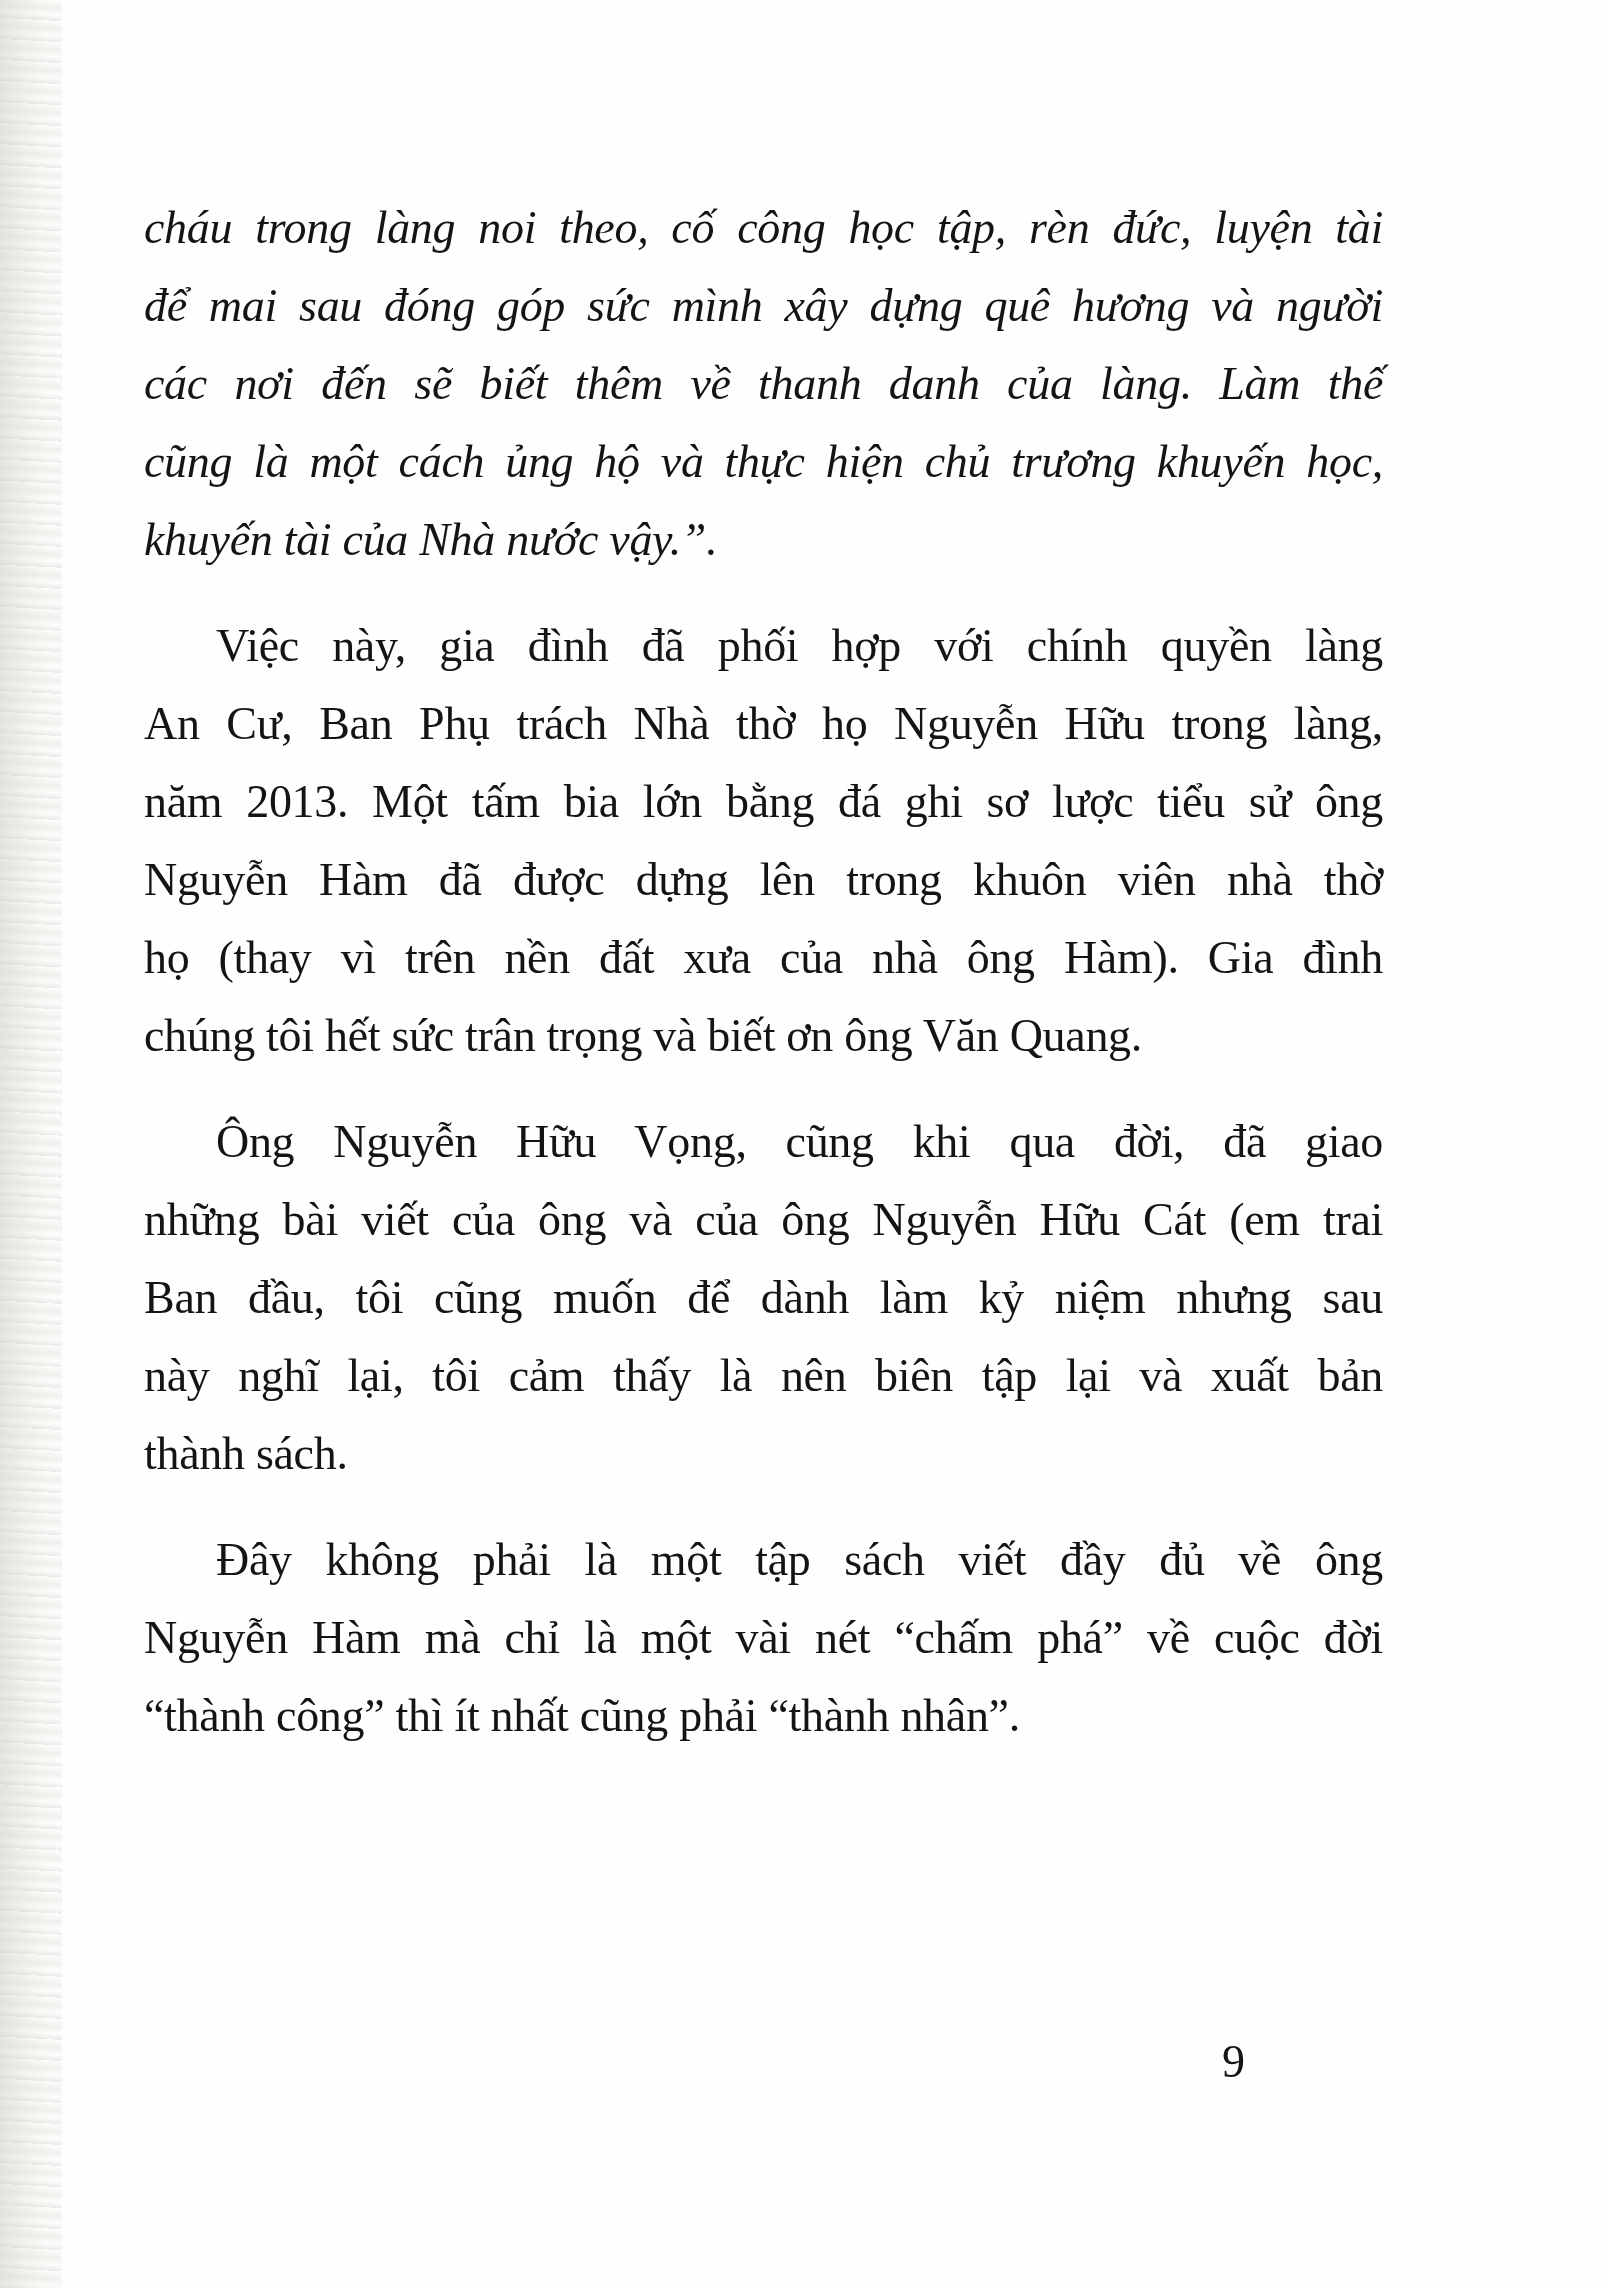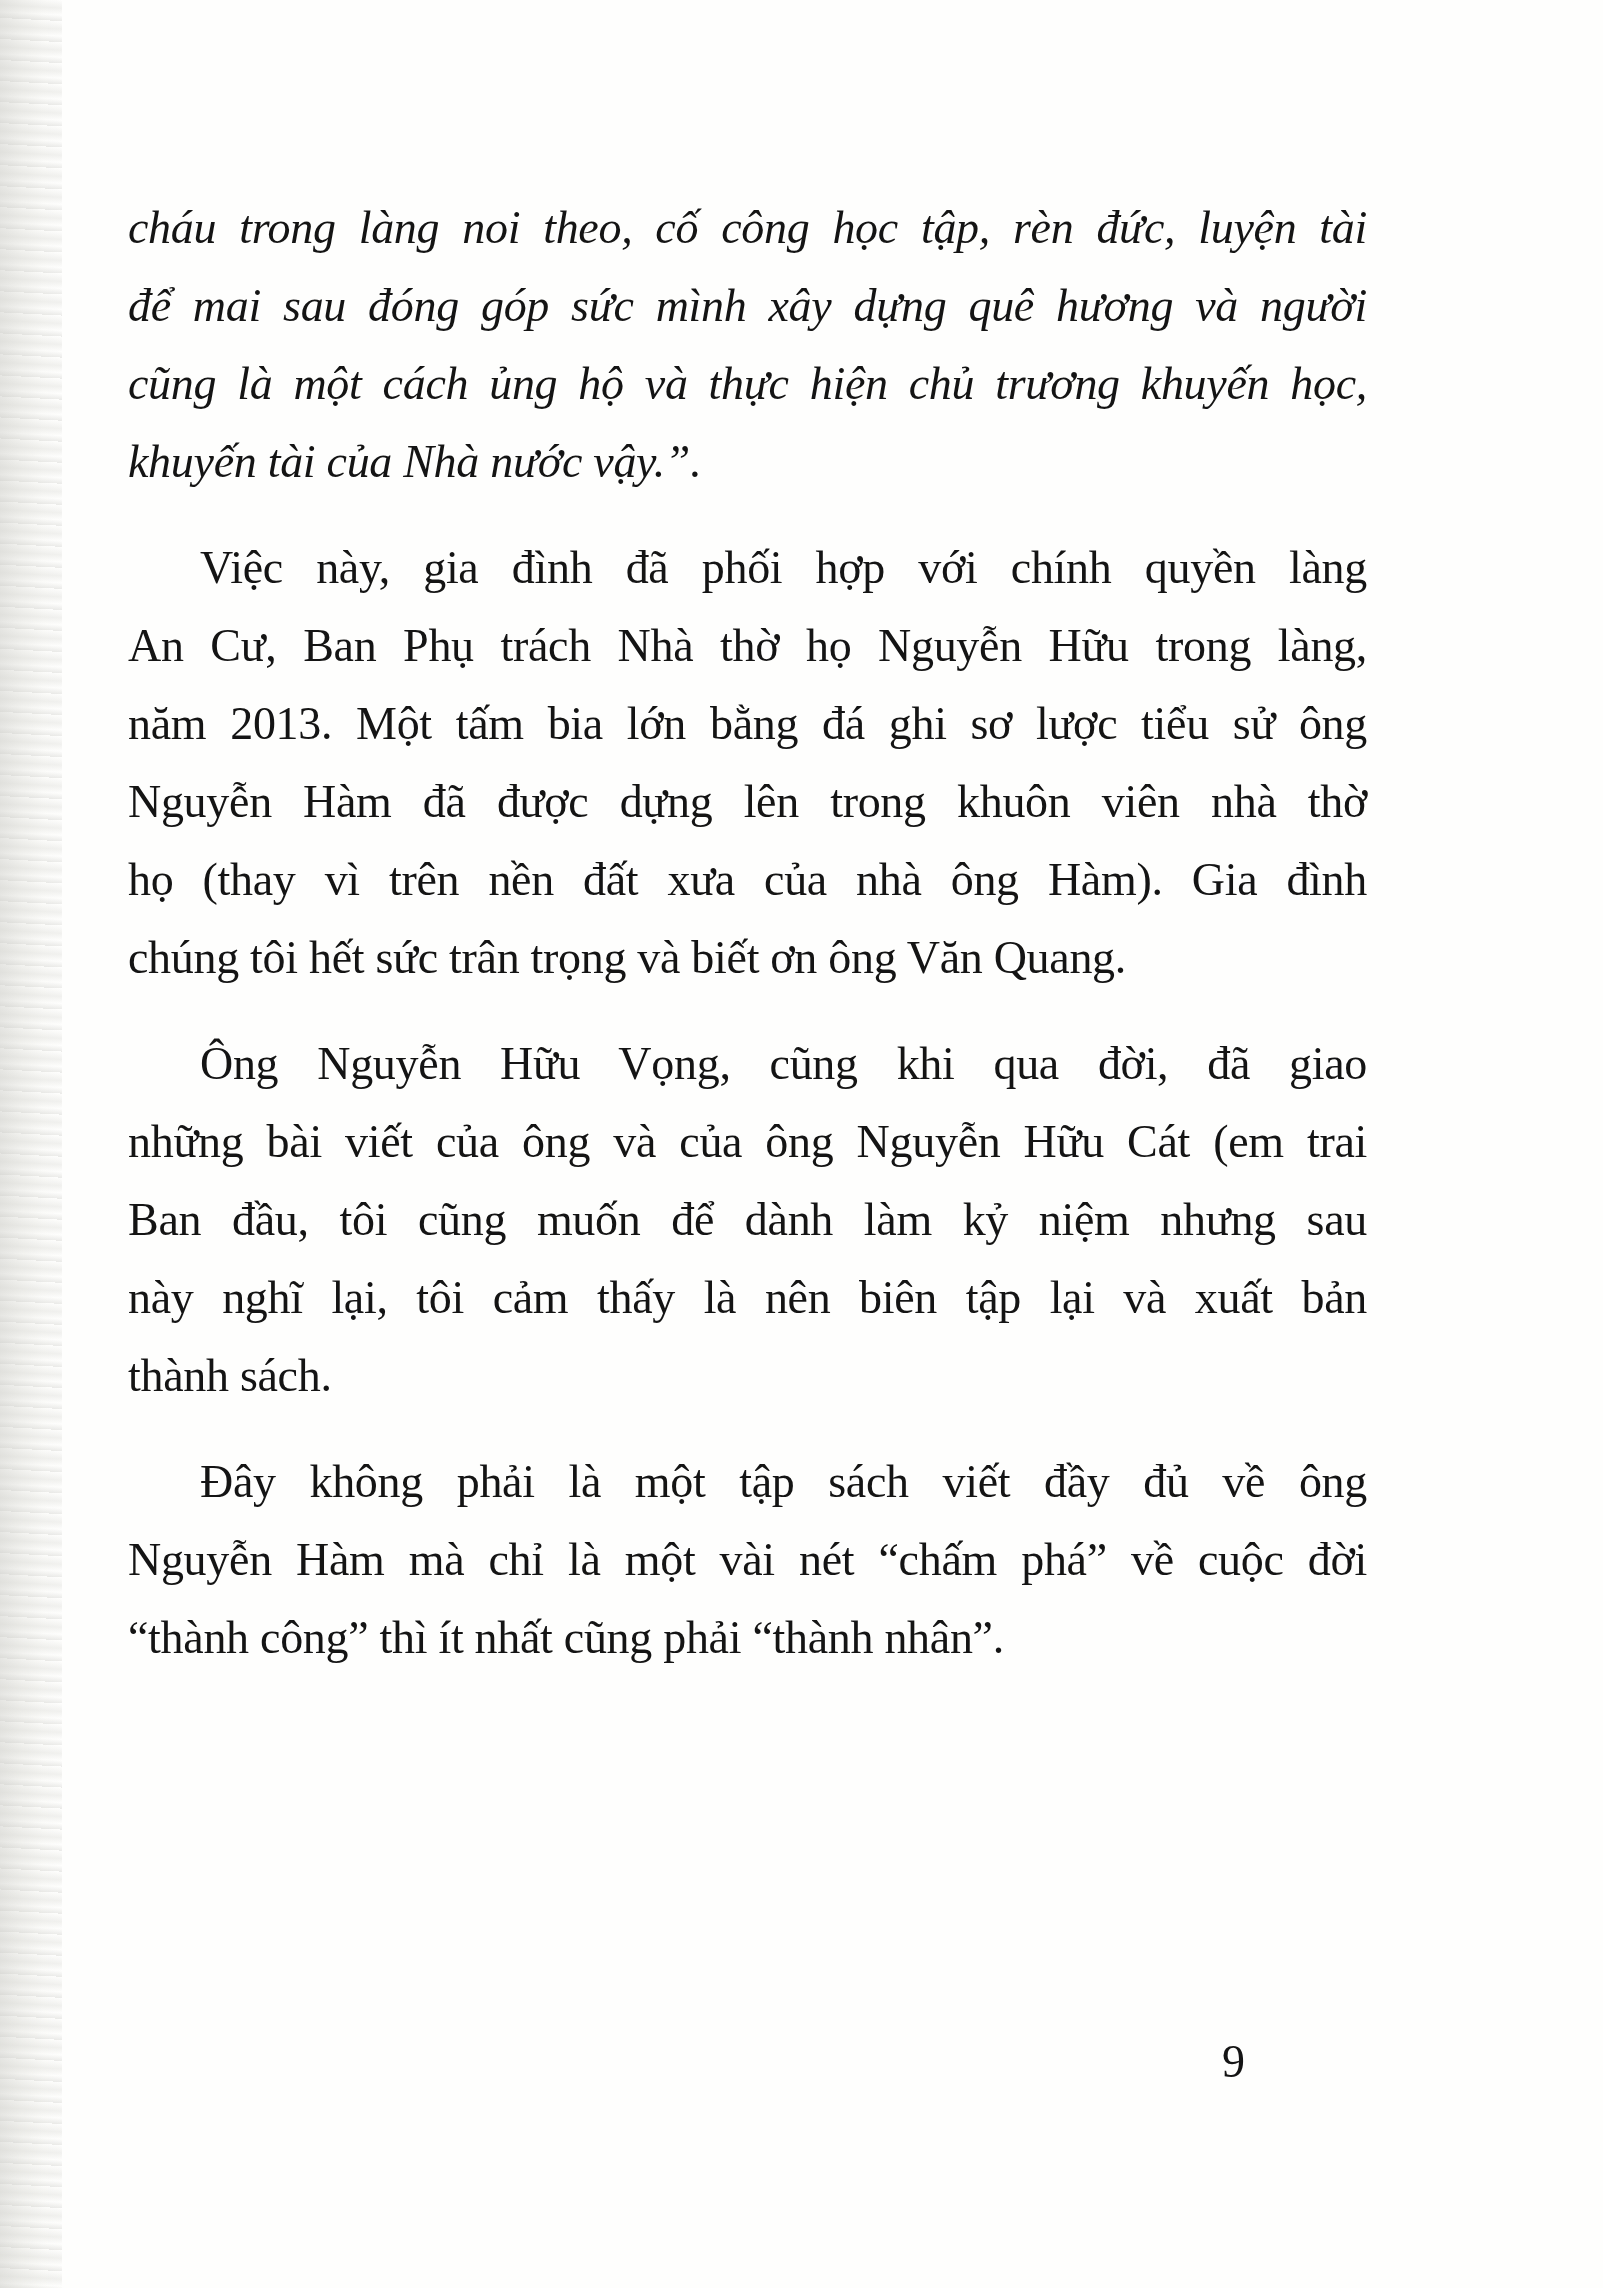--- a/index.html
+++ b/index.html
@@ -24,21 +24,21 @@
     background:
       repeating-linear-gradient(3deg,
         rgba(200,200,196,0.35) 0px,
         rgba(255,255,255,0) 6px,
         rgba(210,210,205,0.30) 13px,
         rgba(255,255,255,0) 21px),
       linear-gradient(to right, #e6e6e3 0%, #f2f2ef 35%, #fbfbf9 70%, #fefefd 100%);
   }
   .text-block {
     position: absolute;
-    left: 128px;
+    left: 144px;
     top: 189px;
     width: 1239px;
   }
   .paragraph {
     margin: 0 0 28px 0;
     padding: 0;
   }
   .paragraph.italic .line {
     font-style: italic;
   }
@@ -68,20 +68,21 @@
 </style>
 </head>
 <body>
 
 <div class="scan-edge"></div>
 
 <div class="text-block">
     <div class="paragraph italic">
       <div class="line">cháu trong làng noi theo, cố công học tập, rèn đức, luyện tài</div>
       <div class="line">để mai sau đóng góp sức mình xây dựng quê hương và người</div>
+      <div class="line">các nơi đến sẽ biết thêm về thanh danh của làng. Làm thế</div>
       <div class="line">cũng là một cách ủng hộ và thực hiện chủ trương khuyến học,</div>
       <div class="line noj">khuyến tài của Nhà nước vậy.”.</div>
     </div>
     <div class="paragraph">
       <div class="line indent">Việc này, gia đình đã phối hợp với chính quyền làng</div>
       <div class="line">An Cư, Ban Phụ trách Nhà thờ họ Nguyễn Hữu trong làng,</div>
       <div class="line">năm 2013. Một tấm bia lớn bằng đá ghi sơ lược tiểu sử ông</div>
       <div class="line">Nguyễn Hàm đã được dựng lên trong khuôn viên nhà thờ</div>
       <div class="line">họ (thay vì trên nền đất xưa của nhà ông Hàm). Gia đình</div>
       <div class="line noj">chúng tôi hết sức trân trọng và biết ơn ông Văn Quang.</div>

